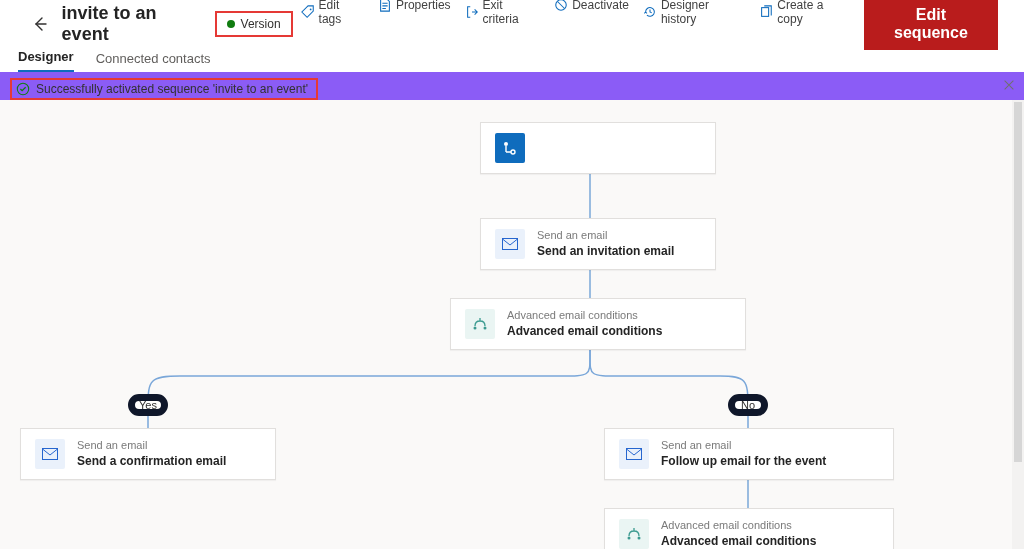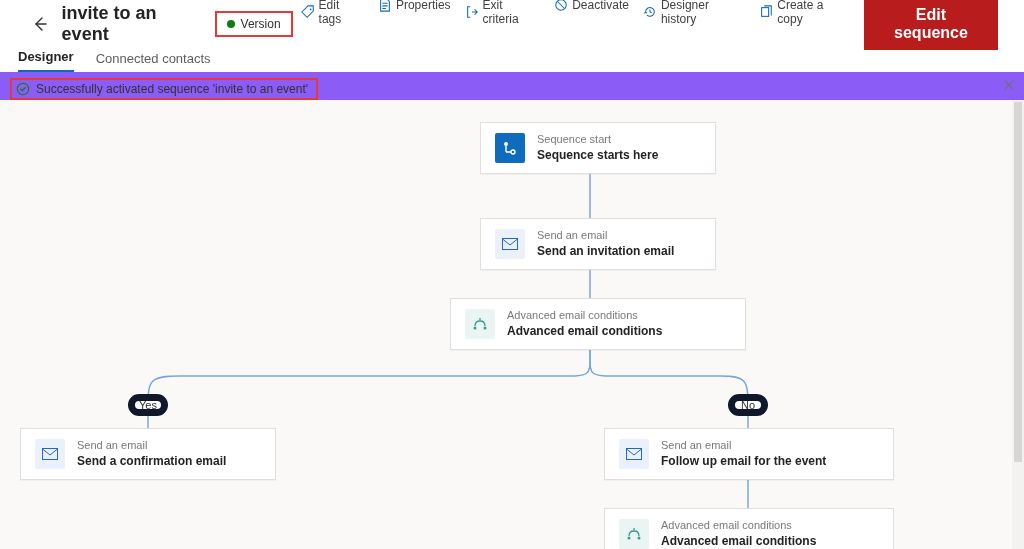--- a/index.html
+++ b/index.html
@@ -138,24 +138,20 @@
   </svg>
 
   <div class="step" style="left:480px; top:22px; width:236px;">
     <div class="step-icon start">
       <svg width="16" height="16" viewBox="0 0 16 16">
           <circle cx="4" cy="4" r="2" fill="#fff"></circle>
           <path d="M4 6v6M4 12h5" stroke="#fff" stroke-width="1.4"></path>
           <circle cx="11" cy="12" r="2" fill="none" stroke="#fff" stroke-width="1.4"></circle>
         </svg>
     </div>
-    <div class="step-txt">
-      <small>Sequence start</small>
-      <b>Sequence starts here</b>
-    </div>
   </div>
 
   <div class="step" style="left:480px; top:118px; width:236px;">
     <div class="step-icon email">
       <svg width="16" height="12" viewBox="0 0 16 12">
           <rect x="0.5" y="0.5" width="15" height="11" fill="none" stroke="#2666cf"></rect>
           <path d="M0.5 1 8 7l7.5-6" fill="none" stroke="#2666cf"></path>
         </svg>
     </div>
     <div class="step-txt">

